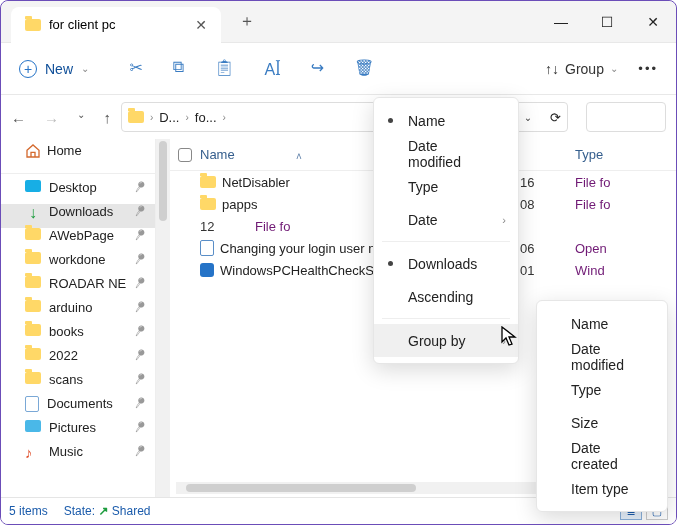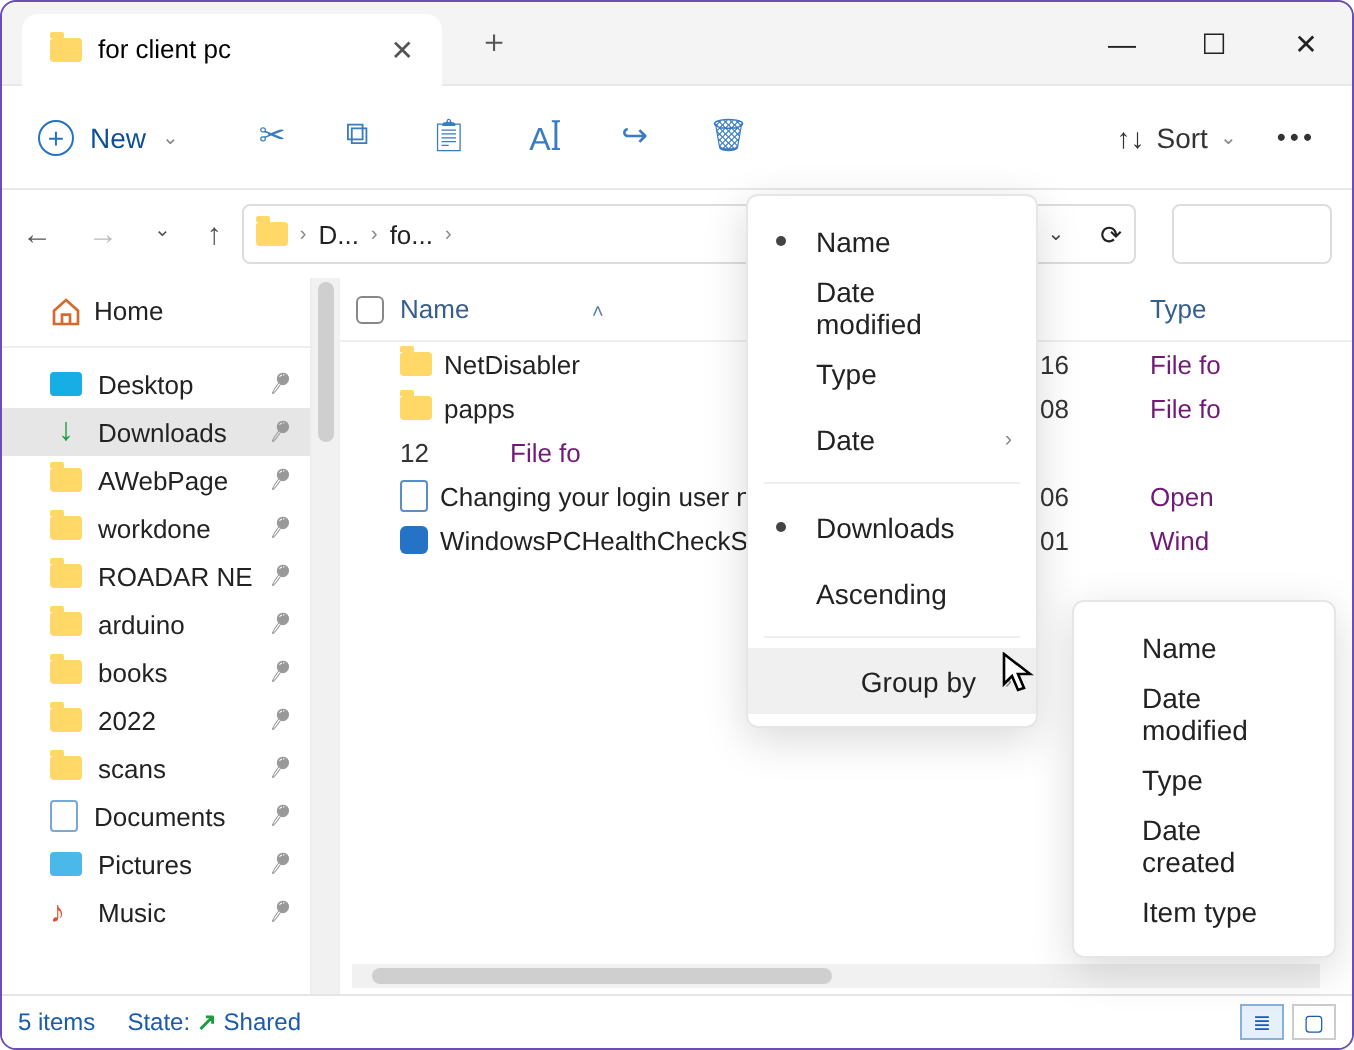--- a/index.html
+++ b/index.html
@@ -23,21 +23,21 @@
   .navarrows { display: flex; gap: 18px; color: #555; font-size: 15px; }
   .navarrows span.dis { color: #bbb; }
   .addressbar { flex: 1; display: flex; align-items: center; border: 1px solid #ddd; border-radius: 4px; height: 30px; padding: 0 6px; gap: 6px; font-size: 13px; color: #222; position: relative; }
   .crumb { display: flex; align-items: center; gap: 4px; }
   .chev { color: #888; font-size: 10px; }
   .refresh { margin-left: auto; color: #444; }
   .searchbox { width: 80px; border: 1px solid #ddd; height: 30px; border-radius: 4px; margin-left: 8px; }
 
   .body { display: flex; height: 358px; }
   .sidebar { width: 155px; border-right: 1px solid #eee; padding-top: 4px; overflow: hidden; }
-  .side-item { display: flex; align-items: center; gap: 8px; height: 24px; padding: 0 8px 0 24px; font-size: 13px; color: #222; position: relative; }
+  .side-item { display: flex; align-items: flex-start; gap: 8px; height: 24px; padding: 0 8px 0 24px; font-size: 13px; color: #222; position: relative; }
   .side-item.sel { background: #e6e6e6; }
   .pin { position: absolute; right: 8px; color: #999; font-size: 12px; transform: rotate(35deg); }
   .folder-ico { width: 16px; height: 12px; background: #ffd867; border-radius: 2px; position: relative; display: inline-block; }
   .folder-ico::before { content:""; position:absolute; top:-3px; left:0; width:7px; height:3px; background:#ffd867; border-radius:1px 1px 0 0; }
   .home-ico { width:14px; height:14px; display:inline-block; position:relative; }
   .home-ico svg { width:16px; height:16px; }
   .side-sep { height: 1px; background: #eee; margin: 6px 0; }
 
   .main { flex: 1; position: relative; display: flex; overflow: hidden; }
   .scroller { width: 14px; background: #f1f1f1; display: flex; flex-direction: column; }
@@ -55,21 +55,21 @@
   .row .dm { width:55px; color:#333; }
   .row .tp { width:60px; color:#701a75; }
 
   .statusbar { position:absolute; bottom:0; left:0; right:0; height:27px; border-top:1px solid #e5e5e5; display:flex; align-items:center; padding:0 8px; font-size:12px; color:#1a5bab; gap:16px; background:#fff; }
   .statusbar .views { margin-left:auto; display:flex; gap:4px; }
   .viewbtn { width:22px; height:18px; border:1px solid #ccc; display:flex; align-items:center; justify-content:center; font-size:11px; }
   .viewbtn.act { background: #e6f0fb; border-color:#8ab0da; }
 
   .ctxmenu { position:absolute; background:#fff; border:1px solid #e6e6e6; border-radius:6px; box-shadow:0 6px 22px rgba(0,0,0,0.15); padding:6px 0; font-size:14px; color:#222; z-index:10; }
   .ctxitem { display:flex; align-items:center; height:33px; padding:0 30px 0 34px; position:relative; }
-  .ctxitem.sel { background:#f0f0f0;justify-content:flex-end; }
+  .ctxitem.sel { background:#f0f0f0; }
   .ctxitem .dot { position:absolute; left:14px; width:5px; height:5px; background:#444; border-radius:50%; }
   .ctxitem .sub { position:absolute; right:12px; color:#888; font-size:11px; }
   .ctxsep { height:1px; background:#eee; margin:5px 8px; }
 
   .menu1 { top: 96px; left: 372px; width: 146px; }
   .menu2 { top: 299px; left: 535px; width: 132px; }
 
   .cursor { position:absolute; top: 325px; left: 500px; z-index: 20; }
   .hscroll { position:absolute; bottom: 30px; left: 175px; right: 16px; height: 12px; background:#f1f1f1; }
   .hscroll .hthumb { height:8px; width: 230px; background:#cfcfcf; margin:2px 0 0 10px; border-radius:4px; }
@@ -105,21 +105,21 @@
     <span>✂</span>
     <span>⧉</span>
     <span>📋︎</span>
     <span>Aꟾ</span>
     <span>↪</span>
     <span>🗑︎</span>
   </div>
   <div class="toolbar-right">
     <div class="sortbtn">
       <span>↑↓</span>
-      <span>Sort</span>
+      <span>Group</span>
       <span style="color:#888;font-size:10px;">⌄</span>
     </div>
     <span style="letter-spacing:2px;">•••</span>
   </div>
 </div>
 
 <div class="navrow">
   <div class="navarrows">
     <span>←</span>
     <span class="dis">→</span>
@@ -328,20 +328,23 @@
   <div class="ctxitem">
       <span>Name</span>
     </div>
   <div class="ctxitem">
       <span>Date modified</span>
     </div>
   <div class="ctxitem">
       <span>Type</span>
     </div>
   <div class="ctxitem">
+      <span>Size</span>
+    </div>
+  <div class="ctxitem">
       <span>Date created</span>
     </div>
   <div class="ctxitem">
       <span>Item type</span>
     </div>
 </div>
 
 <svg class="cursor" width="18" height="22" viewBox="0 0 18 22">
     <path d="M1 1 L1 16 L5 12 L8 19 L11 18 L8 11 L14 11 Z" fill="#fff" stroke="#000" stroke-width="1.3"></path>
   </svg>

